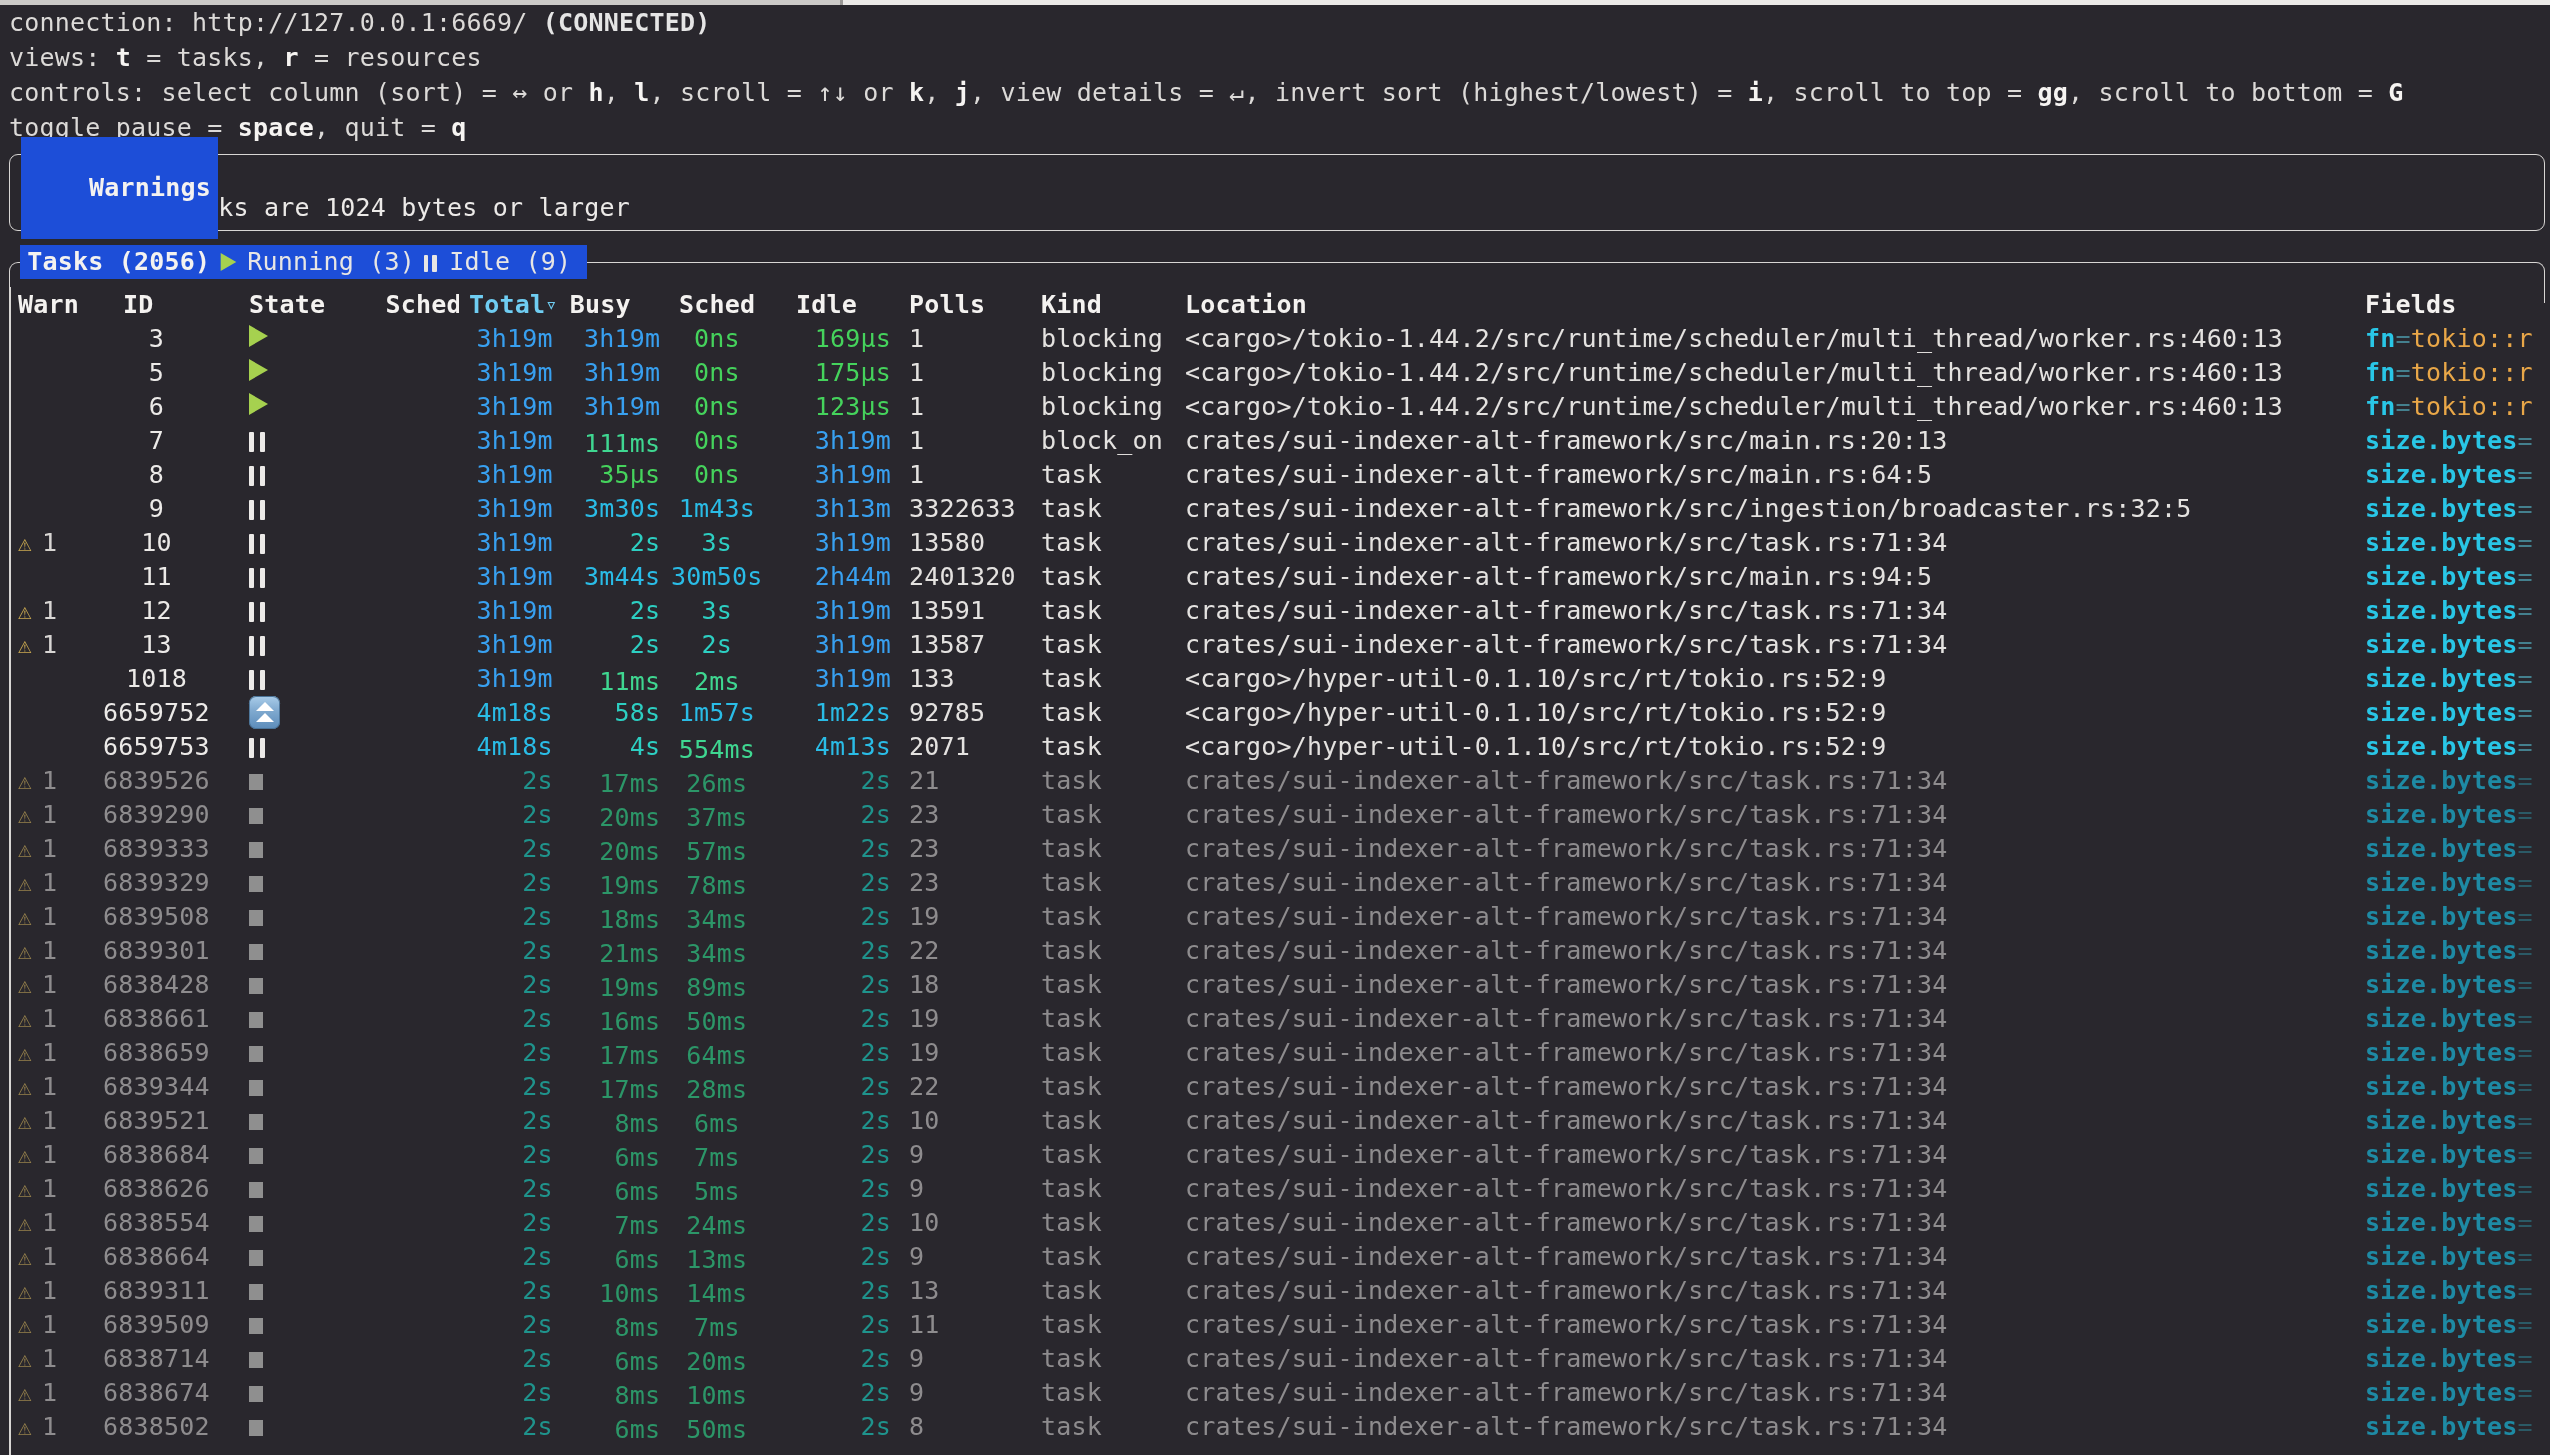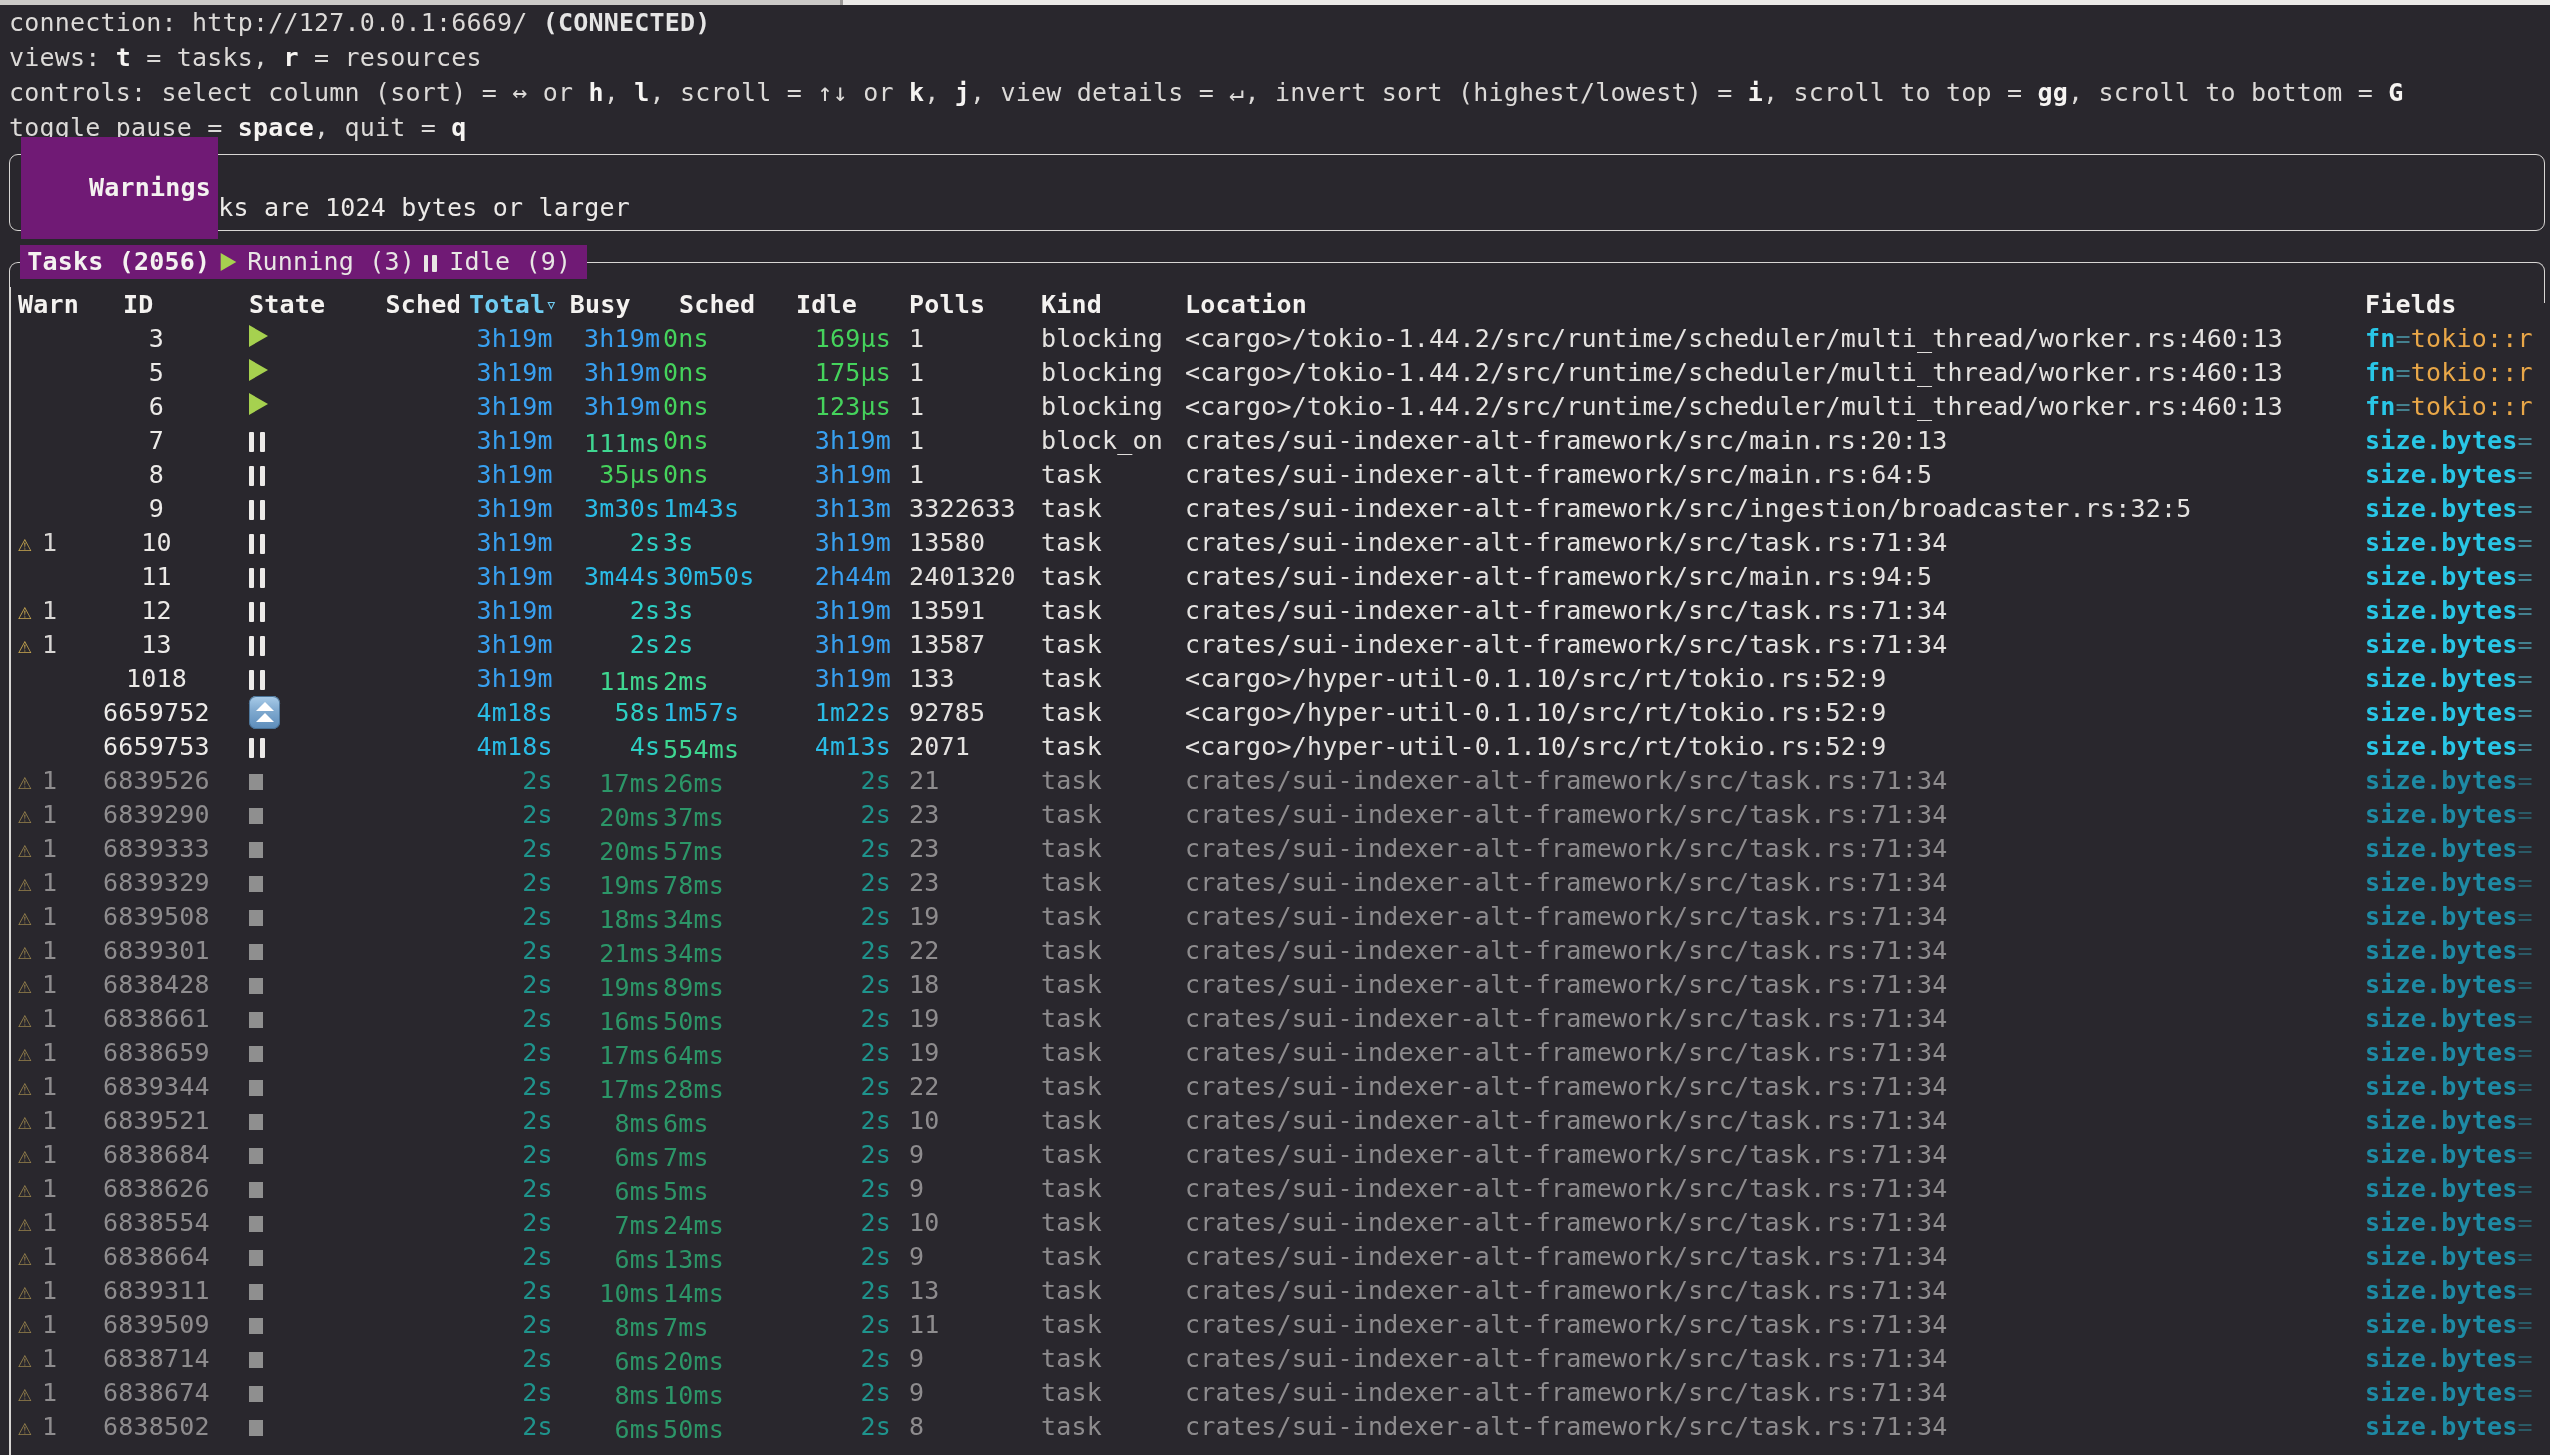--- a/index.html
+++ b/index.html
@@ -18,21 +18,21 @@
   .chrome-strip .seg-l { position:absolute; left:0; top:0; width:840px; height:4.5px; background:#cbc9c7; }
   .chrome-strip .seg-div { position:absolute; left:840px; top:0; width:2.7px; height:4.5px; background:#9a9896; }
   .chrome-strip .seg-r { position:absolute; left:843px; top:0; right:0; height:4.5px; background:#ebe9e7; }
 
   
   #info-lines { position:absolute; top:5.4px; left:9px; right:0; line-height:35px; white-space:pre; }
   .seg-key { font-weight:bold; color:#f6f4f2; }
   .seg-green { font-weight:bold; color:#e5e5e5; }
 
   
-  .panel-title { position:absolute; line-height:34px; background:#701a75; padding:0 7.2px; white-space:pre; z-index:3; }
+  .panel-title { position:absolute; line-height:34px; background:#1d4ed8; padding:0 7.2px; white-space:pre; z-index:3; }
   .ptitle-text { font-weight:bold; color:#f4f2f0; }
 
   #warnings-panel { position:absolute; left:9px; right:5.4px; top:154px; height:77px;
     border:1.8px solid #d8d6d4; border-radius:9px; }
   #warnings-title { top:-18px; left:10.8px; }
   .warning-item { padding:9px 0 0 14.4px; white-space:pre; color:#eceae8; }
   .warning-item .wg { color:#d4b255; margin-right:10.8px; }
 
   #tasks-border { position:absolute; left:9px; right:5.4px; top:262px; height:41px;
     border-top:1.8px solid #d8d6d4; border-left:1.8px solid #d8d6d4; border-right:1.8px solid #d8d6d4;
@@ -58,21 +58,21 @@
   .hc.h-total .sortind { font-weight:normal; font-size:20px; color:#6fcdf2; vertical-align:1.8px; }
   .hc.h-busy { padding-left:1.8px; }
   .hc.h-sched { padding-left:16px; }
   .hc.h-idle { padding-left:10px; }
 
   .c.warn  { padding-left:0; }
   .c.id    { text-align:center; color:#eceae8; }
   .c.state { padding-left:32px; }
   .c.total { text-align:right; padding-right:15.3px; }
   .c.busy  { text-align:right; padding-right:2.7px; }
-  .c.sched { text-align:left; padding-right:15.3px; }
+  .c.sched { text-align:center; padding-right:15.3px; }
   .c.idle  { text-align:right; padding-right:18px; }
   .c.polls, .c.kind, .c.loc, .c.fields { text-align:left; color:#e4e2e0; }
 
   .wicon { color:#c9a850; font-size:23px; }
   .wcount { color:#d8d6d4; margin-left:10px; }
 
   
   .d-h  { color:#38a0f0; }
   .d-m  { color:#2abce6; }
   .d-s  { color:#2dcfc2; }

